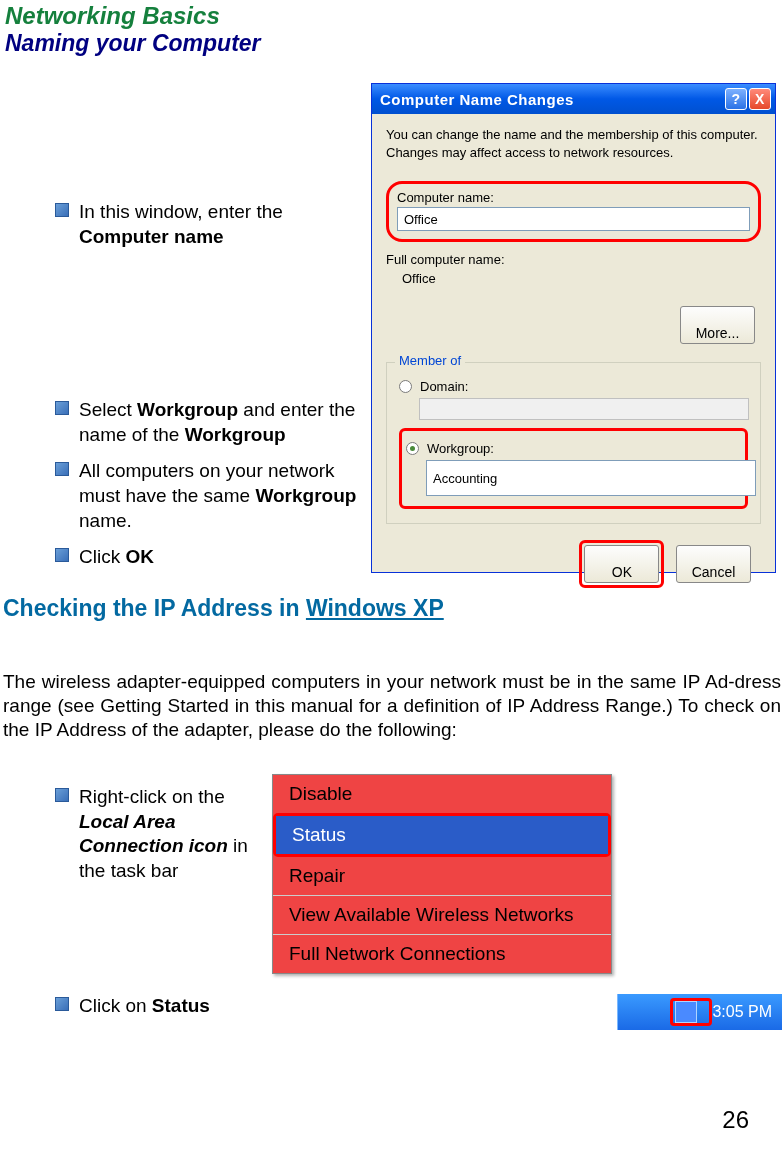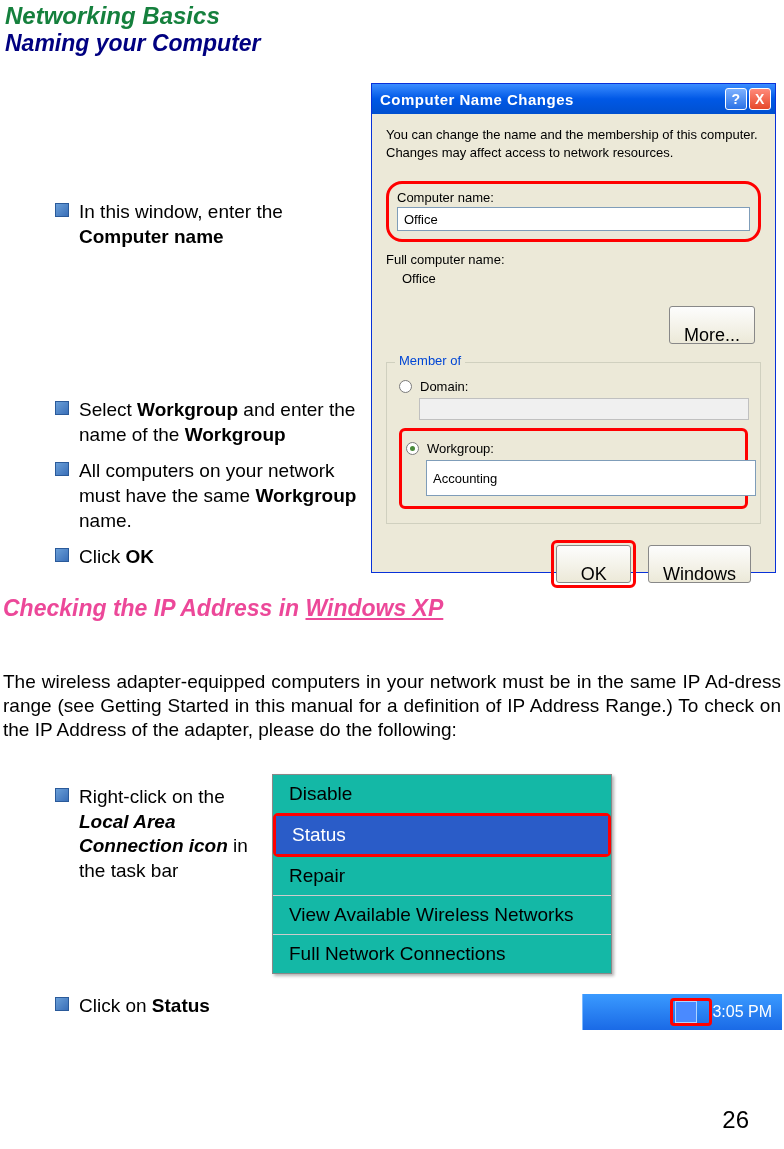--- a/index.html
+++ b/index.html
@@ -118,21 +118,21 @@
     
     .full-name { margin-top: 6px; margin-bottom: 4px; }
     .full-name-val { padding-left: 16px; margin-bottom: 20px; }
     
     .more-btn-row { text-align: right; margin-bottom: 18px; padding-right: 6px; }
     .xp-button {
       background: linear-gradient(#fdfdfd, #ece9d8);
       border: 1px solid #888;
       border-radius: 3px;
       padding: 18px 14px;
-      font-size: 18px;
+      font-size: 14px;
       font-family: Arial;
       min-width: 75px;
       height: 36px;
     }
     
     .groupbox {
       border: 1px solid #d0d0bf;
       padding: 10px 12px 14px 12px;
       position: relative;
       margin-bottom: 16px;
@@ -181,24 +181,23 @@
     .bullets-top { position: absolute; top: 200px; left: 0; }
     .bullets-mid { position: absolute; top: 398px; left: 0; }
     
     
     .section2 {
       position: absolute;
       top: 595px;
       left: 3px;
     }
     .section2-title {
-      color: #ec4899;
+      color: #0369a1;
       font-size: 23px;
       font-weight: bold;
-      font-style: italic;
     }
     .section2-title .underline { text-decoration: underline; }
     
     .body-para {
       position: absolute;
       top: 670px;
       left: 3px;
       width: 778px;
       font-size: 19px;
       line-height: 1.25;
@@ -217,21 +216,21 @@
     .ctxmenu-wrap {
       position: absolute;
       top: 774px;
       left: 272px;
       width: 510px;
       height: 256px;
       background: #white;
     }
     .ctxmenu {
       width: 340px;
-      background: #14b8a6;
+      background: #ef4444;
       border: 1px solid #888;
       box-shadow: 2px 2px 3px rgba(0,0,0,0.3);
       position: relative;
     }
     .ctx-item {
       padding: 8px 16px;
       font-size: 19px;
       color: #000;
     }
     .ctx-item.sel {
@@ -242,21 +241,21 @@
     .red-box-status {
       border: 3px solid #FF0000;
       border-radius: 5px;
       padding: 0;
     }
     
     .tray {
       position: absolute;
       bottom: 0;
       right: 0;
-      width: 200px;
+      width: 165px;
       height: 36px;
       background: linear-gradient(#3a9aff,#1a6ae6);
       display: flex;
       align-items: center;
       justify-content: flex-end;
       padding-right: 10px;
       color: white;
       font-size: 16px;
       border-left: 1px solid #7ab8ff;
     }
@@ -356,21 +355,21 @@
           <span>Workgroup:</span>
         </div>
         <input class="workgroup-input" value="Accounting" style="">
       </div>
     </div>
 
     <div class="dialog-buttons">
       <span class="red-box-ok">
         <button class="xp-button">OK</button>
       </span>
-      <button class="xp-button">Windows</button>
+      <button class="xp-button">Cancel</button>
     </div>
   </div>
 </div>
 
 <div class="section2">
   <div class="section2-title">
     <span>Checking the IP Address in </span><span class="underline">Windows XP</span>
   </div>
 </div>
 

